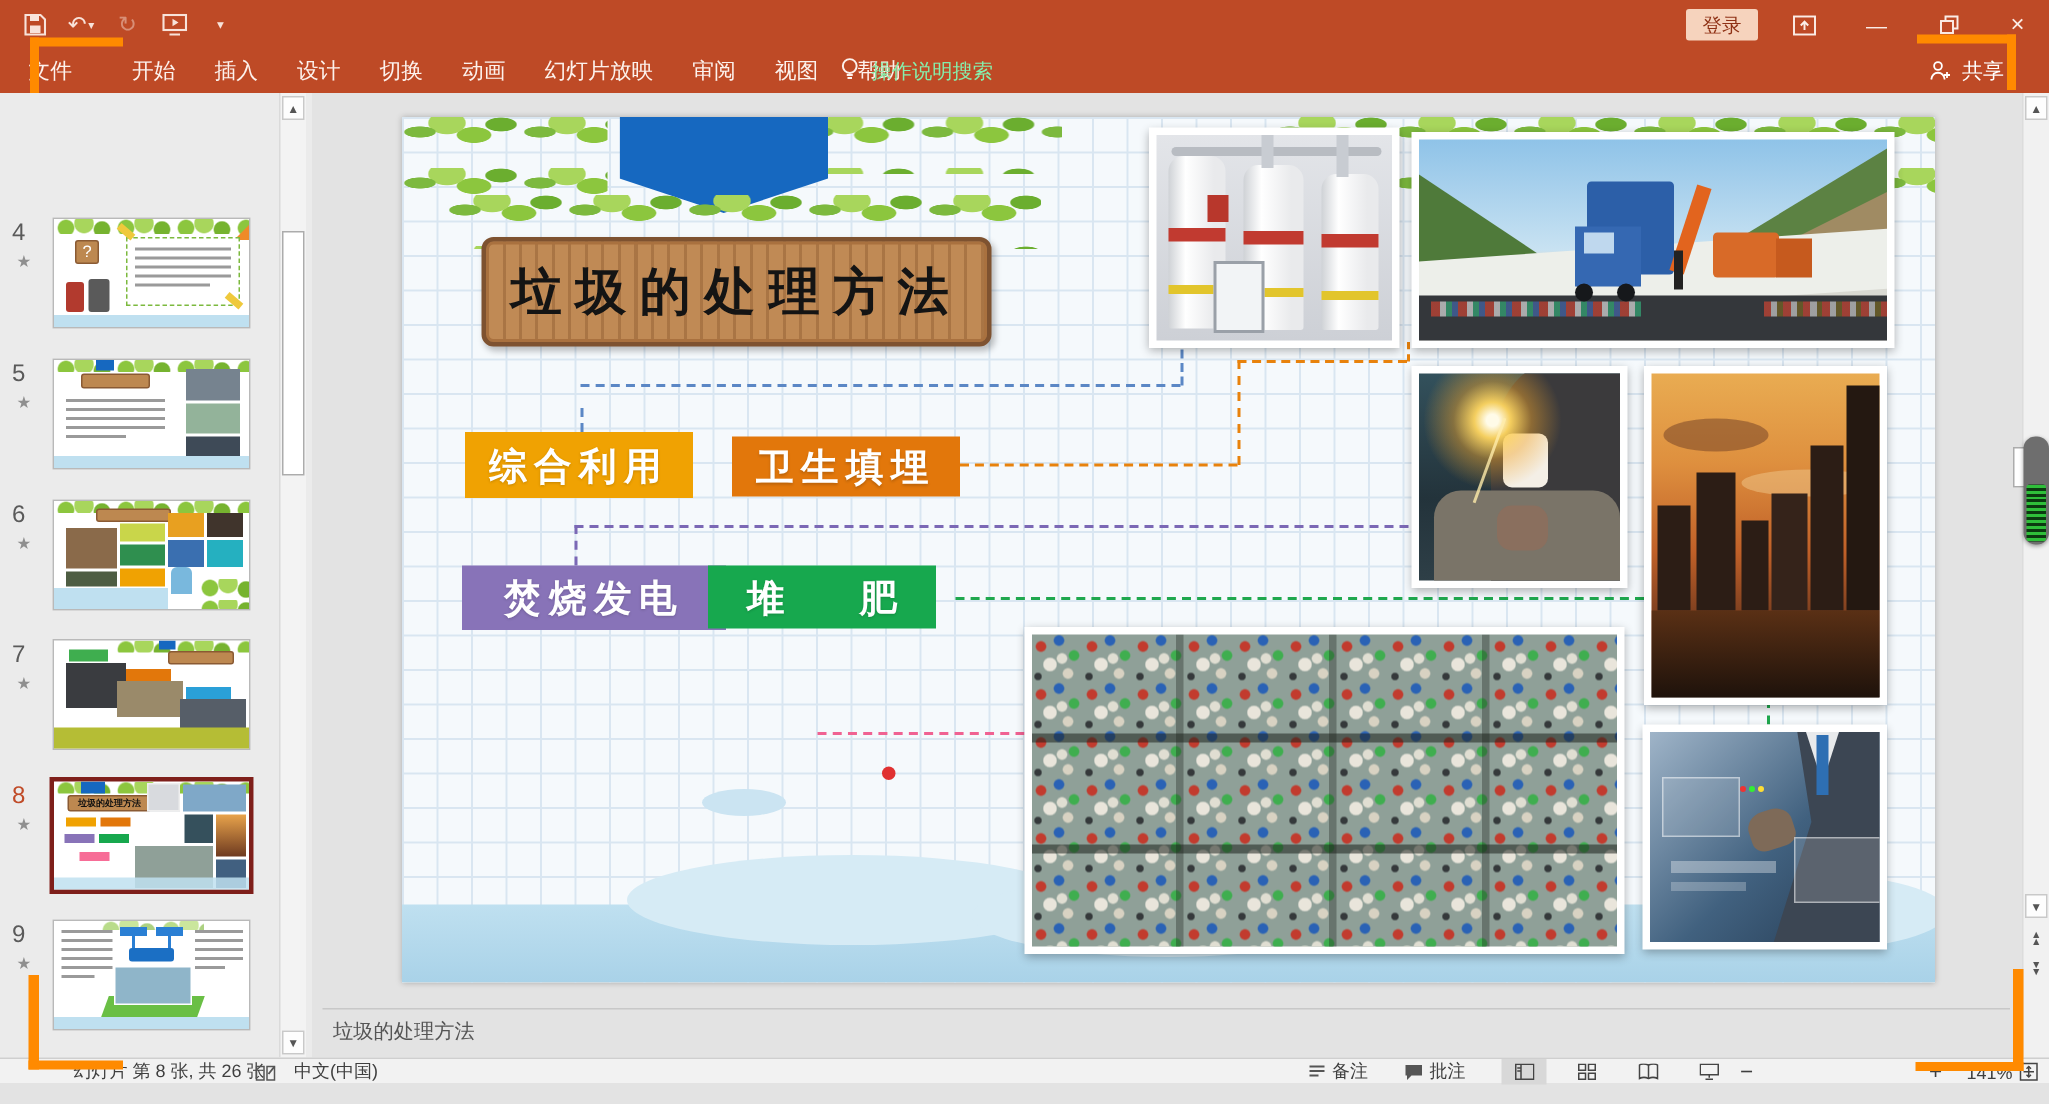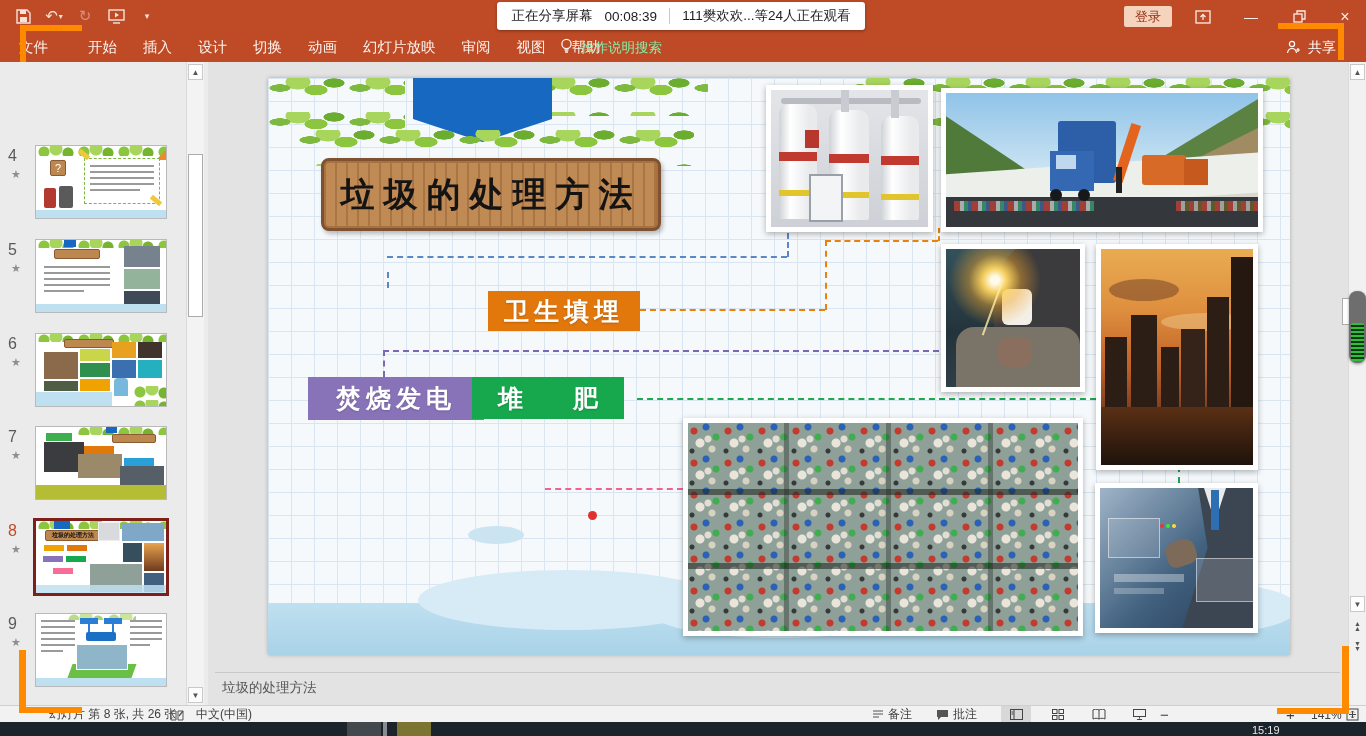--- a/index.html
+++ b/index.html
@@ -117,26 +117,20 @@
       <span class="qicon">
         <svg width="17" height="15" viewBox="0 0 17 15">
             <rect x="1" y="1" width="15" height="10" fill="none" stroke="#F8E3DA" stroke-width="1.4"></rect>
             <path d="M7 3.5l4 2.5-4 2.5z" fill="#F8E3DA"></path>
             <path d="M5 14h7" stroke="#F8E3DA" stroke-width="1.4"></path>
           </svg>
       </span>
       <span class="qicon" style="font-size:9px;">▾</span>
     </div>
 
-    <div class="share-banner">
-      <span>正在分享屏幕</span>
-      <span>00:08:39</span>
-      <span class="divider"></span>
-      <span>111樊欢欢...等24人正在观看</span>
-    </div>
 
     <div class="login-btn">登录</div>
     <div class="winbtn" style="left:1188px;">
       <svg width="16" height="14" viewBox="0 0 16 14">
           <rect x="1" y="1" width="14" height="12" fill="none" stroke="#FBEDE7" stroke-width="1.3"></rect>
           <path d="M8 10V5M5.5 7L8 4.5 10.5 7" fill="none" stroke="#FBEDE7" stroke-width="1.3"></path>
         </svg>
     </div>
     <div class="winbtn" style="left:1236px;">—</div>
     <div class="winbtn" style="left:1284px;">
@@ -339,20 +333,21 @@
     <div class="dash-v" style="left:670px;top:150px;height:13px;border-color:#E8820C;"></div>
 
     <div class="dash-v" style="left:115px;top:272px;height:27px;border-color:#7B68B5;"></div>
     <div class="dash-h" style="left:115px;top:272px;width:556px;border-color:#7B68B5;"></div>
 
     <div class="dash-h" style="left:369px;top:320px;width:459px;border-color:#1FA84E;"></div>
     <div class="dash-v" style="left:910px;top:388px;height:17px;border-color:#1FA84E;"></div>
 
     <div class="dash-h" style="left:277px;top:410px;width:138px;border-color:#F06292;"></div>
 
+    <div class="clabel" style="left:42px;top:210px;width:152px;height:44px;background:#F0A202;">综合利用</div>
     <div class="clabel" style="left:220px;top:213px;width:152px;height:40px;background:#E2770B;">卫生填埋</div>
     <div class="clabel" style="left:40px;top:299px;width:176px;height:43px;background:#8873B8;">焚烧发电</div>
     <div class="clabel" style="left:204px;top:299px;width:152px;height:42px;background:#17A84E;letter-spacing:0;">堆　　肥</div>
 
     <div class="reddot" style="left:320px;top:433px;"></div>
 
     <div class="water"></div>
     <div class="foam" style="left:150px;top:492px;width:300px;height:60px;"></div>
     <div class="foam" style="left:380px;top:505px;width:260px;height:55px;"></div>
     <div class="foam" style="left:850px;top:505px;width:180px;height:50px;"></div>
@@ -532,26 +527,20 @@
     <div class="sb-item" style="left:1311px;">141%</div>
     <div class="sb-item" style="left:1346px;">
       <svg width="13" height="13" viewBox="0 0 13 13">
           <rect x="1" y="1" width="11" height="11" fill="none" stroke="#444"></rect>
           <path d="M6.5 3v7M3 6.5h7" stroke="#444"></path>
           <path d="M5 4.5L6.5 3 8 4.5M5 8.5L6.5 10 8 8.5" fill="none" stroke="#444"></path>
         </svg>
     </div>
   </div>
 
-  <div class="taskbar">
-    <div class="abs" style="left:347px;top:0;width:34px;height:14px;background:#43484D;"></div>
-    <div class="abs" style="left:383px;top:0;width:4px;height:14px;background:#878D92;"></div>
-    <div class="abs" style="left:397px;top:0;width:34px;height:14px;background:#7B7433;"></div>
-    <div class="abs" style="left:1252px;top:2px;color:#E8E8E8;font-size:11px;">15:19</div>
-  </div>
 
   <div class="bracket" style="left:20px;top:25px;width:62px;height:6px;"></div>
   <div class="bracket" style="left:20px;top:25px;width:6px;height:37px;"></div>
   <div class="bracket" style="left:1278px;top:23px;width:66px;height:6px;"></div>
   <div class="bracket" style="left:1338px;top:23px;width:6px;height:37px;"></div>
   <div class="bracket" style="left:19px;top:650px;width:7px;height:63px;"></div>
   <div class="bracket" style="left:19px;top:707px;width:63px;height:6px;"></div>
   <div class="bracket" style="left:1342px;top:646px;width:7px;height:68px;"></div>
   <div class="bracket" style="left:1277px;top:708px;width:72px;height:6px;"></div>
 

